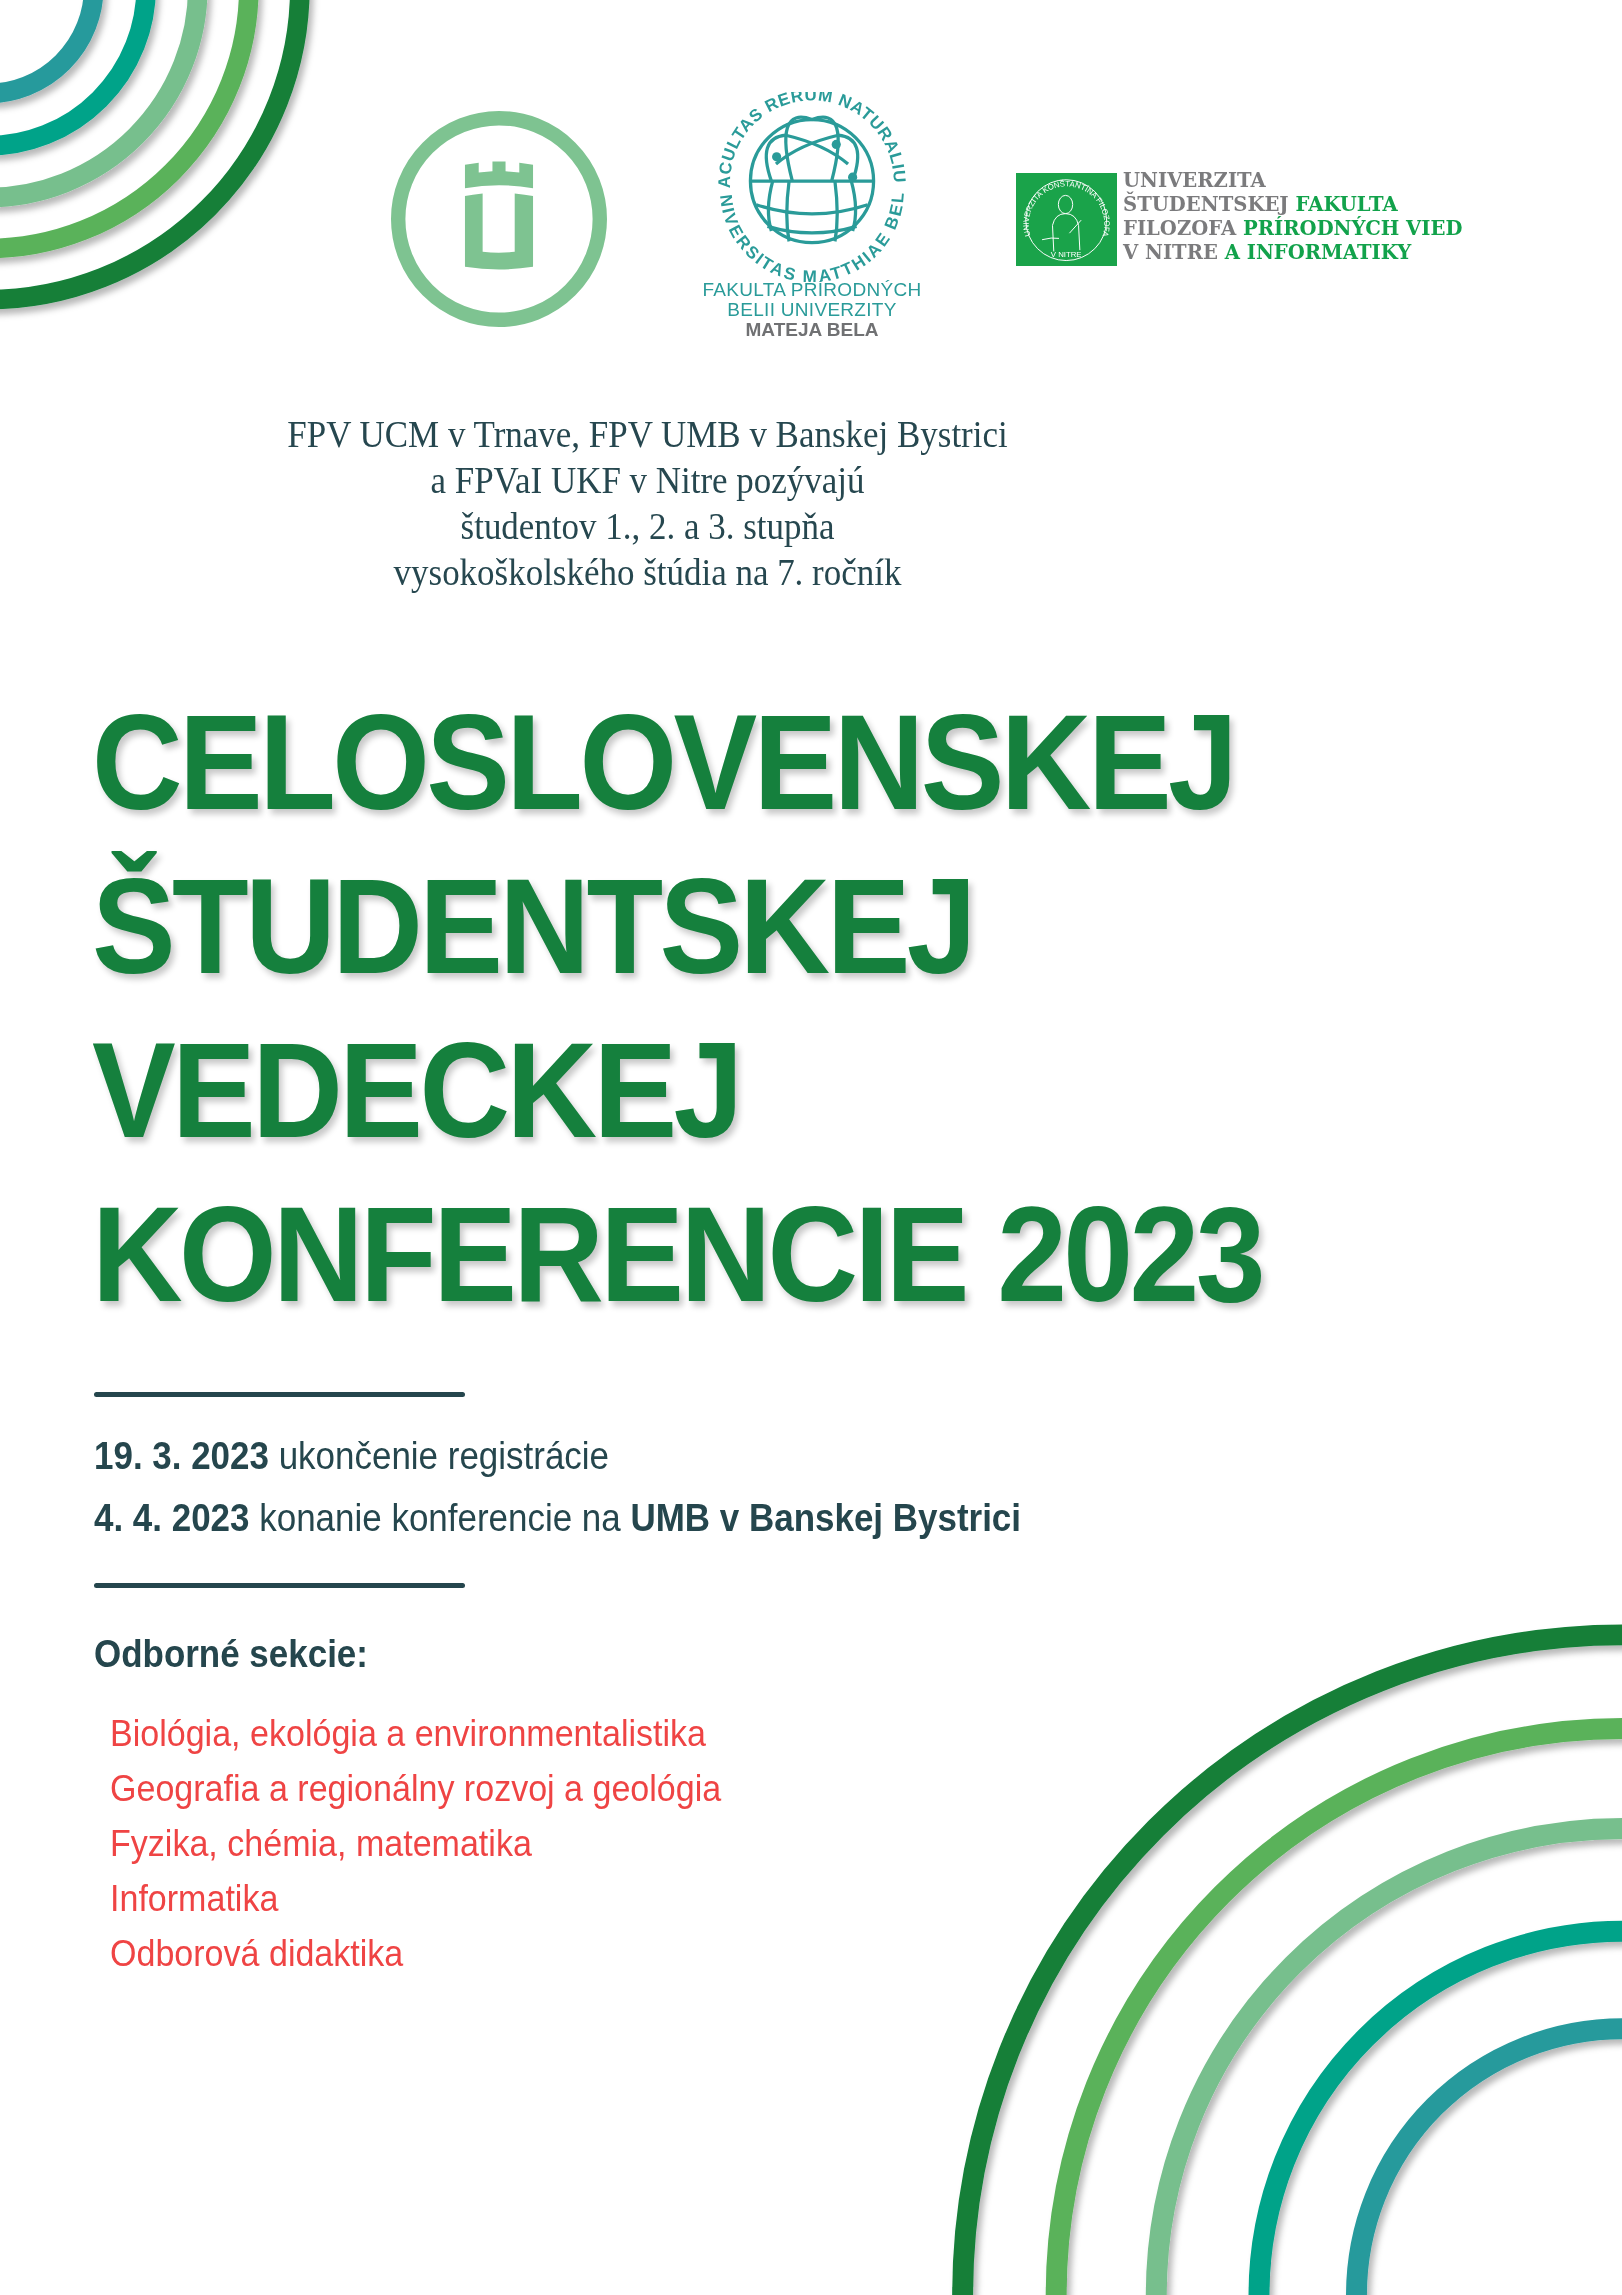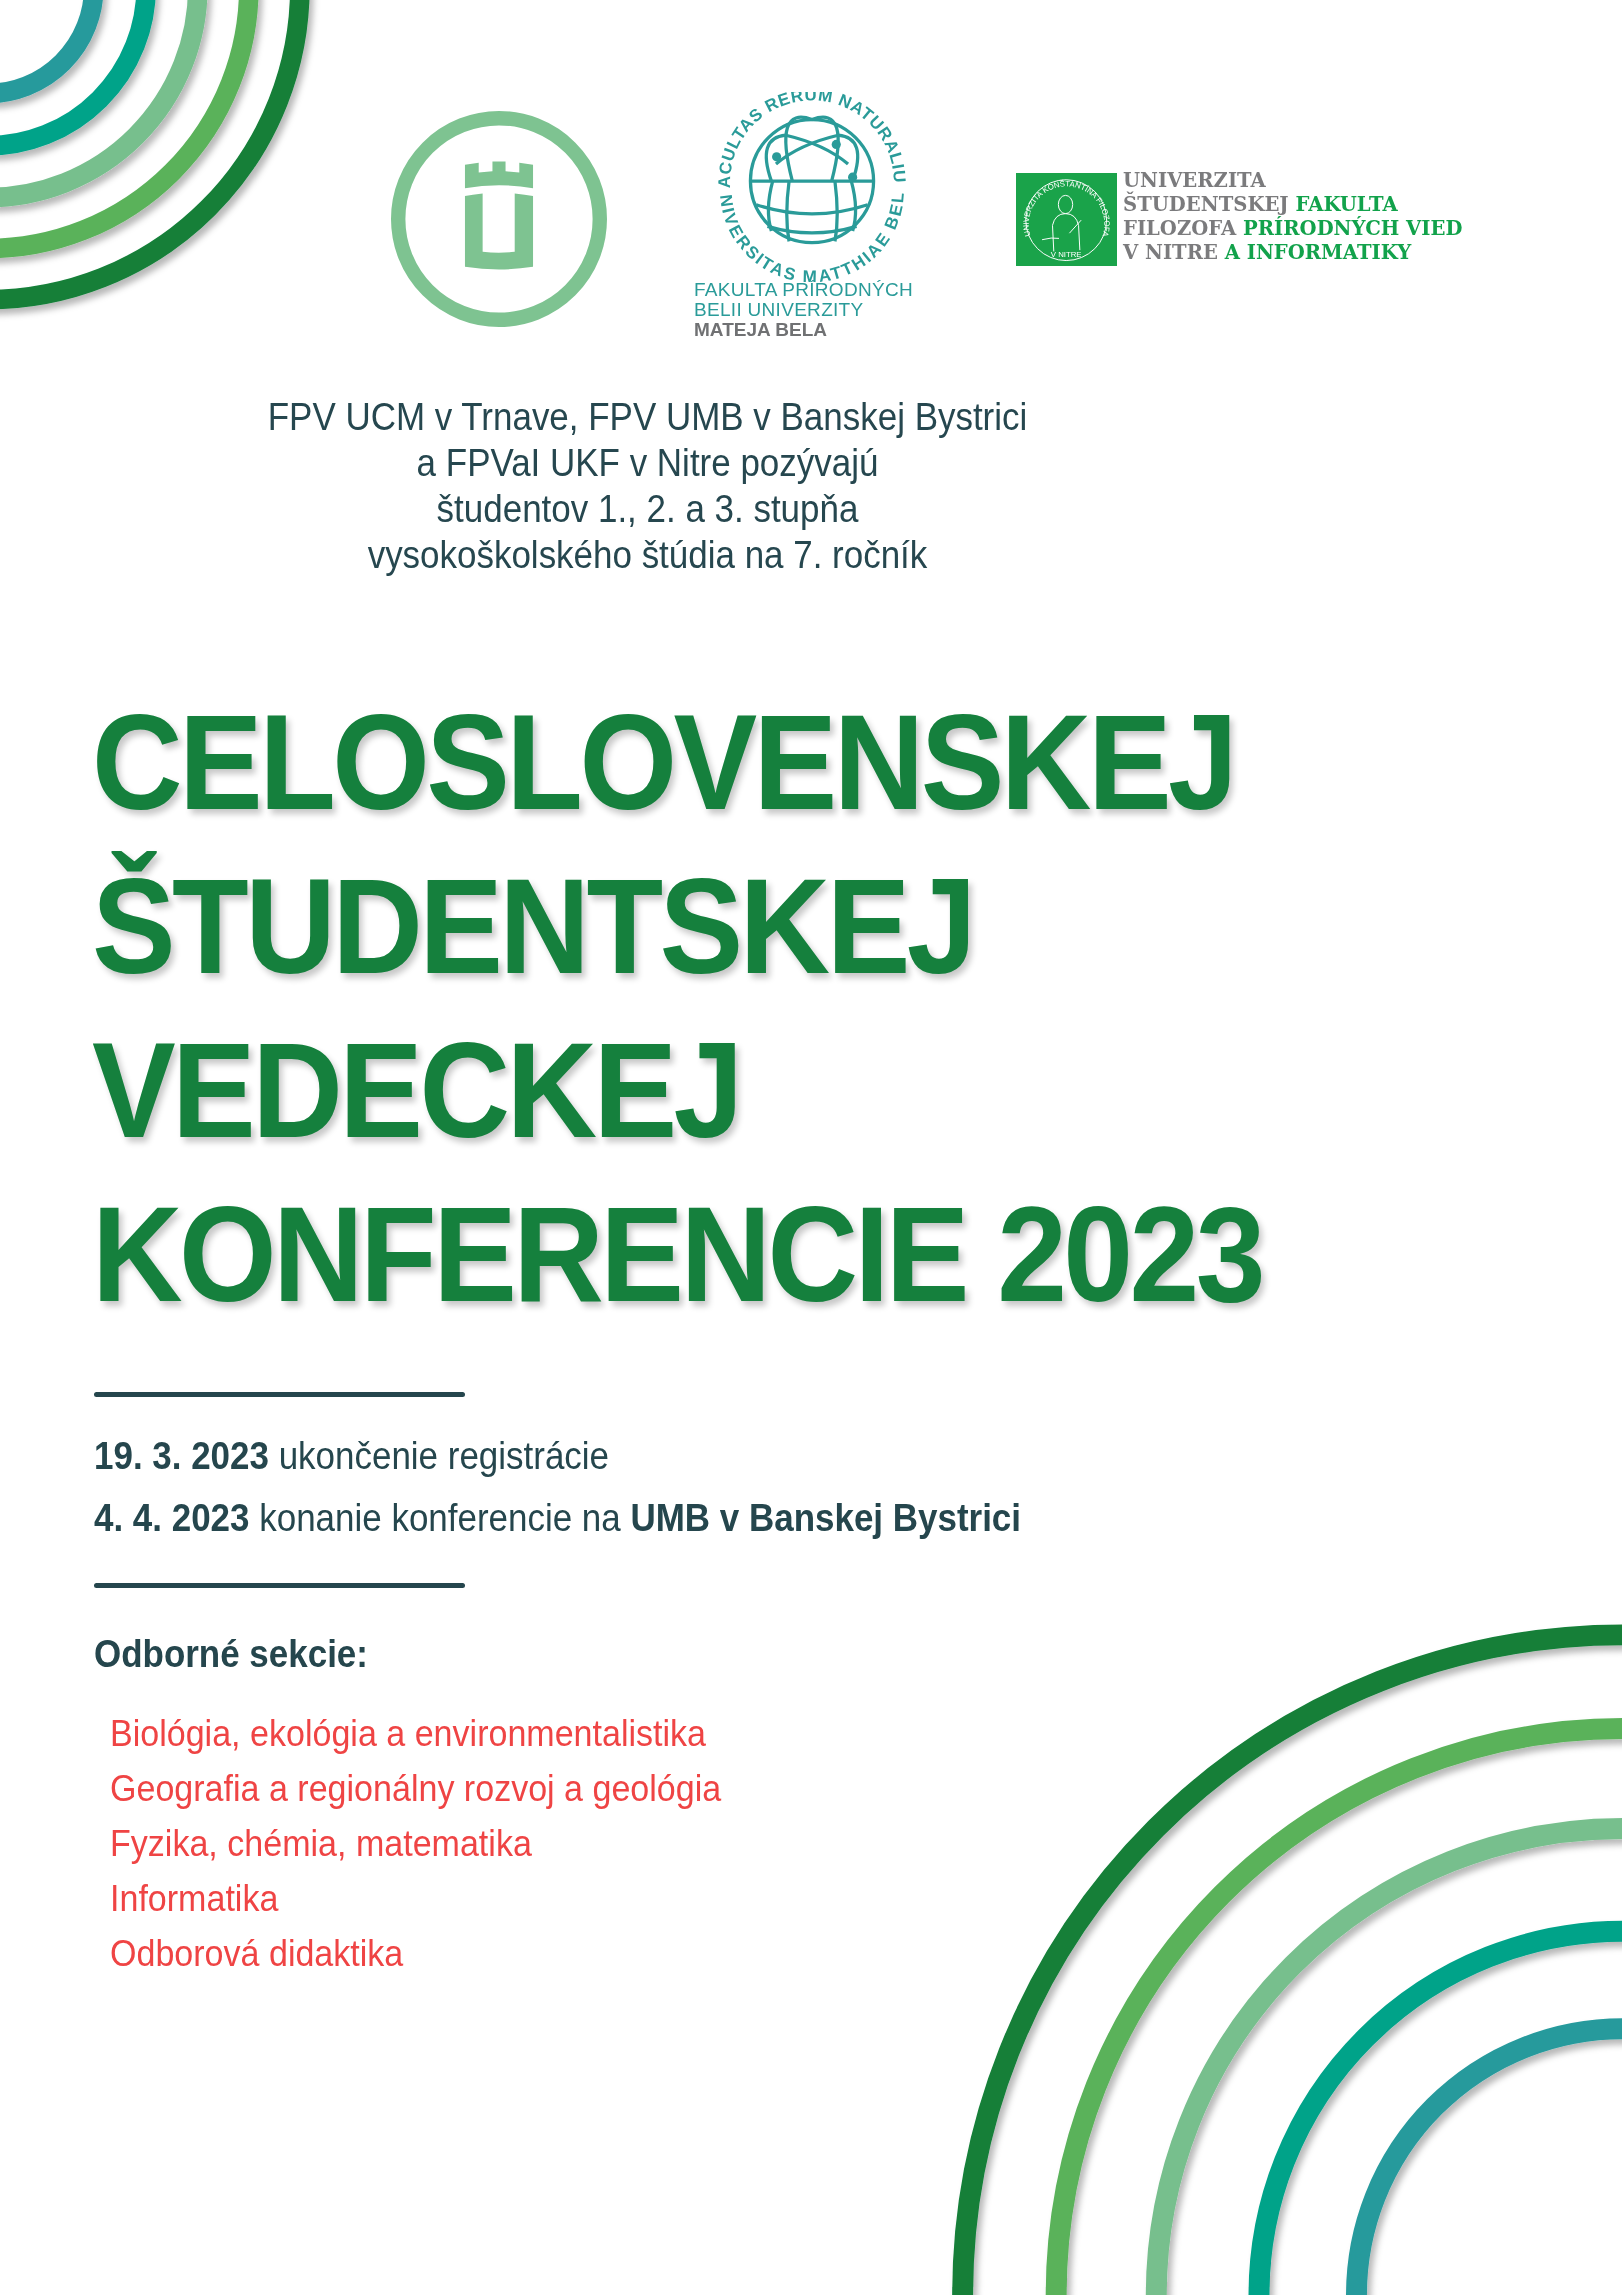--- a/index.html
+++ b/index.html
@@ -3,33 +3,33 @@
 <meta charset="utf-8">
 <style>
   html, body { margin: 0; padding: 0; background: #ffffff; }
   body { width: 1623px; height: 2295px; position: relative; overflow: hidden; font-family: "Liberation Sans", sans-serif; color: #26474f; }
   .abs { position: absolute; }
   .deco { position: absolute; left: 0; top: 0; width: 1623px; height: 2295px; pointer-events: none; }
 
   
   .logo-ucm { left: 391px; top: 111px; width: 216px; height: 216px; }
   .logo-umb { left: 694px; top: 92px; width: 236px; height: 262px; }
-  .umb-text { position: absolute; left: 0; width: 236px; text-align: left; font-family: "Liberation Sans", sans-serif; line-height: 19.6px; }
+  .umb-text { position: absolute; left: 0; width: 236px; text-align: center; font-family: "Liberation Sans", sans-serif; line-height: 19.6px; }
   .umb-t1 { top: 188px; font-size: 19px; color: #2a9b99; letter-spacing: 0.3px; }
   .umb-t2 { top: 208px; font-size: 19px; color: #2a9b99; letter-spacing: 0.3px; }
   .umb-t3 { top: 228px; font-size: 19px; color: #707173; font-weight: bold; }
 
   .logo-ukf { left: 1016px; top: 173px; width: 510px; height: 95px; }
   .ukf-seal { position: absolute; left: 0; top: 0; width: 101px; height: 93px; background: #1aa34a; }
   .ukf-text { position: absolute; left: 107px; top: -3.9px; font-family: "DejaVu Serif", serif; font-weight: bold; font-size: 19.6px; line-height: 24px; white-space: nowrap; }
   .ukf-grey { color: #7b7b7d; }
   .ukf-green { color: #12a24b; }
 
   
-  .intro { left: 0; top: 394px; width: 1295px; text-align: center; font-size: 38px; line-height: 46px; color: #26474f; font-family: Liberation Sans, sans-serif; }
+  .intro { left: 0; top: 411px; width: 1295px; text-align: center; font-size: 38px; line-height: 46px; color: #26474f; font-family: Liberation Serif, serif; }
   .intro div { transform: scaleX(0.92); }
 
   
   .title { left: 92px; top: 681px; width: 1505px; font-family: "Liberation Sans", sans-serif; font-weight: bold; font-size: 135px; line-height: 164px; color: #15803d; letter-spacing: -3.9px; text-shadow: 3.9px 5.2px 6.5px rgba(0,0,0,0.22); white-space: nowrap; }
   .title div { transform-origin: left center; transform: scaleX(0.93); }
 
   
   .divider { left: 94px; width: 371px; height: 5.2px; background: #25464d; border-radius: 2.6px; }
   .div1 { top: 1392px; }
   .div2 { top: 1583px; }

